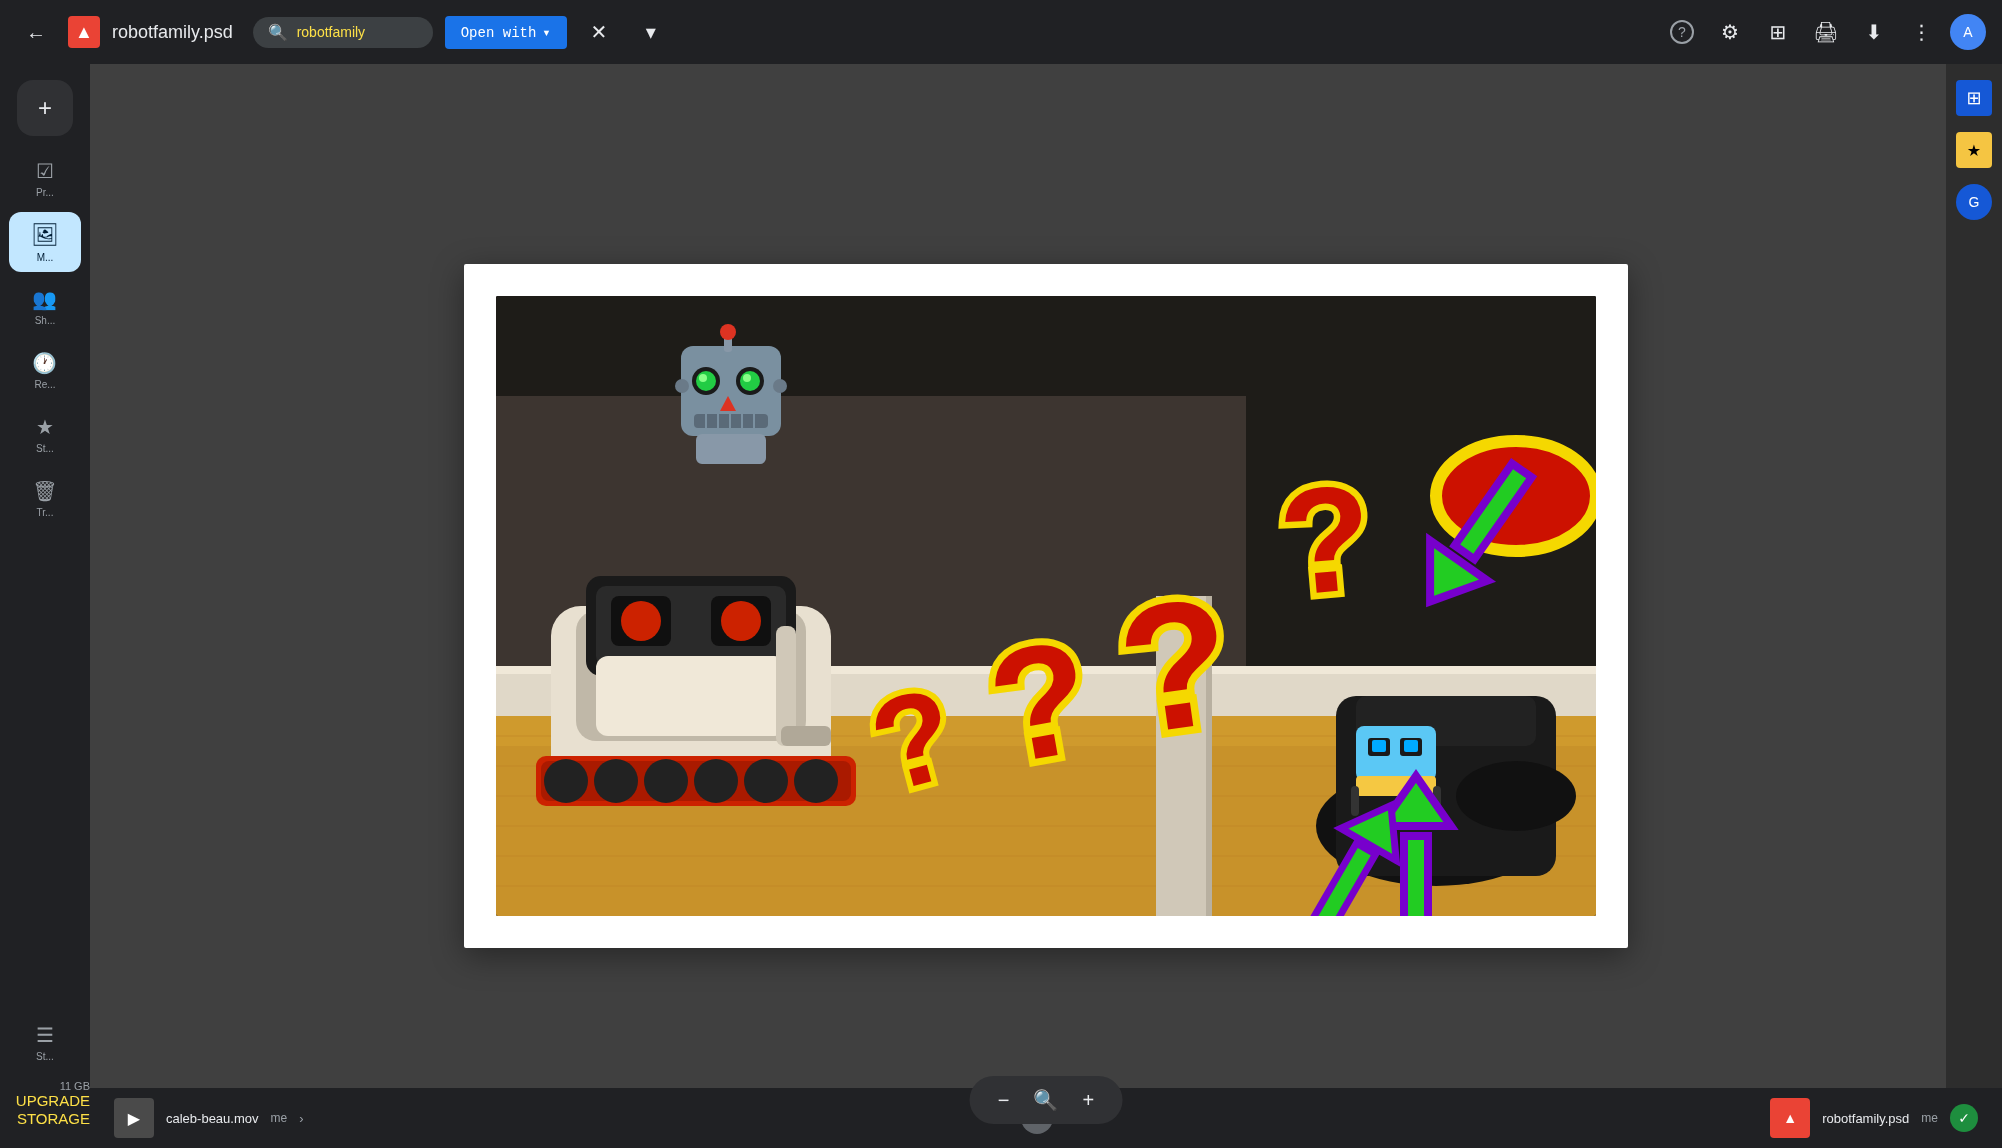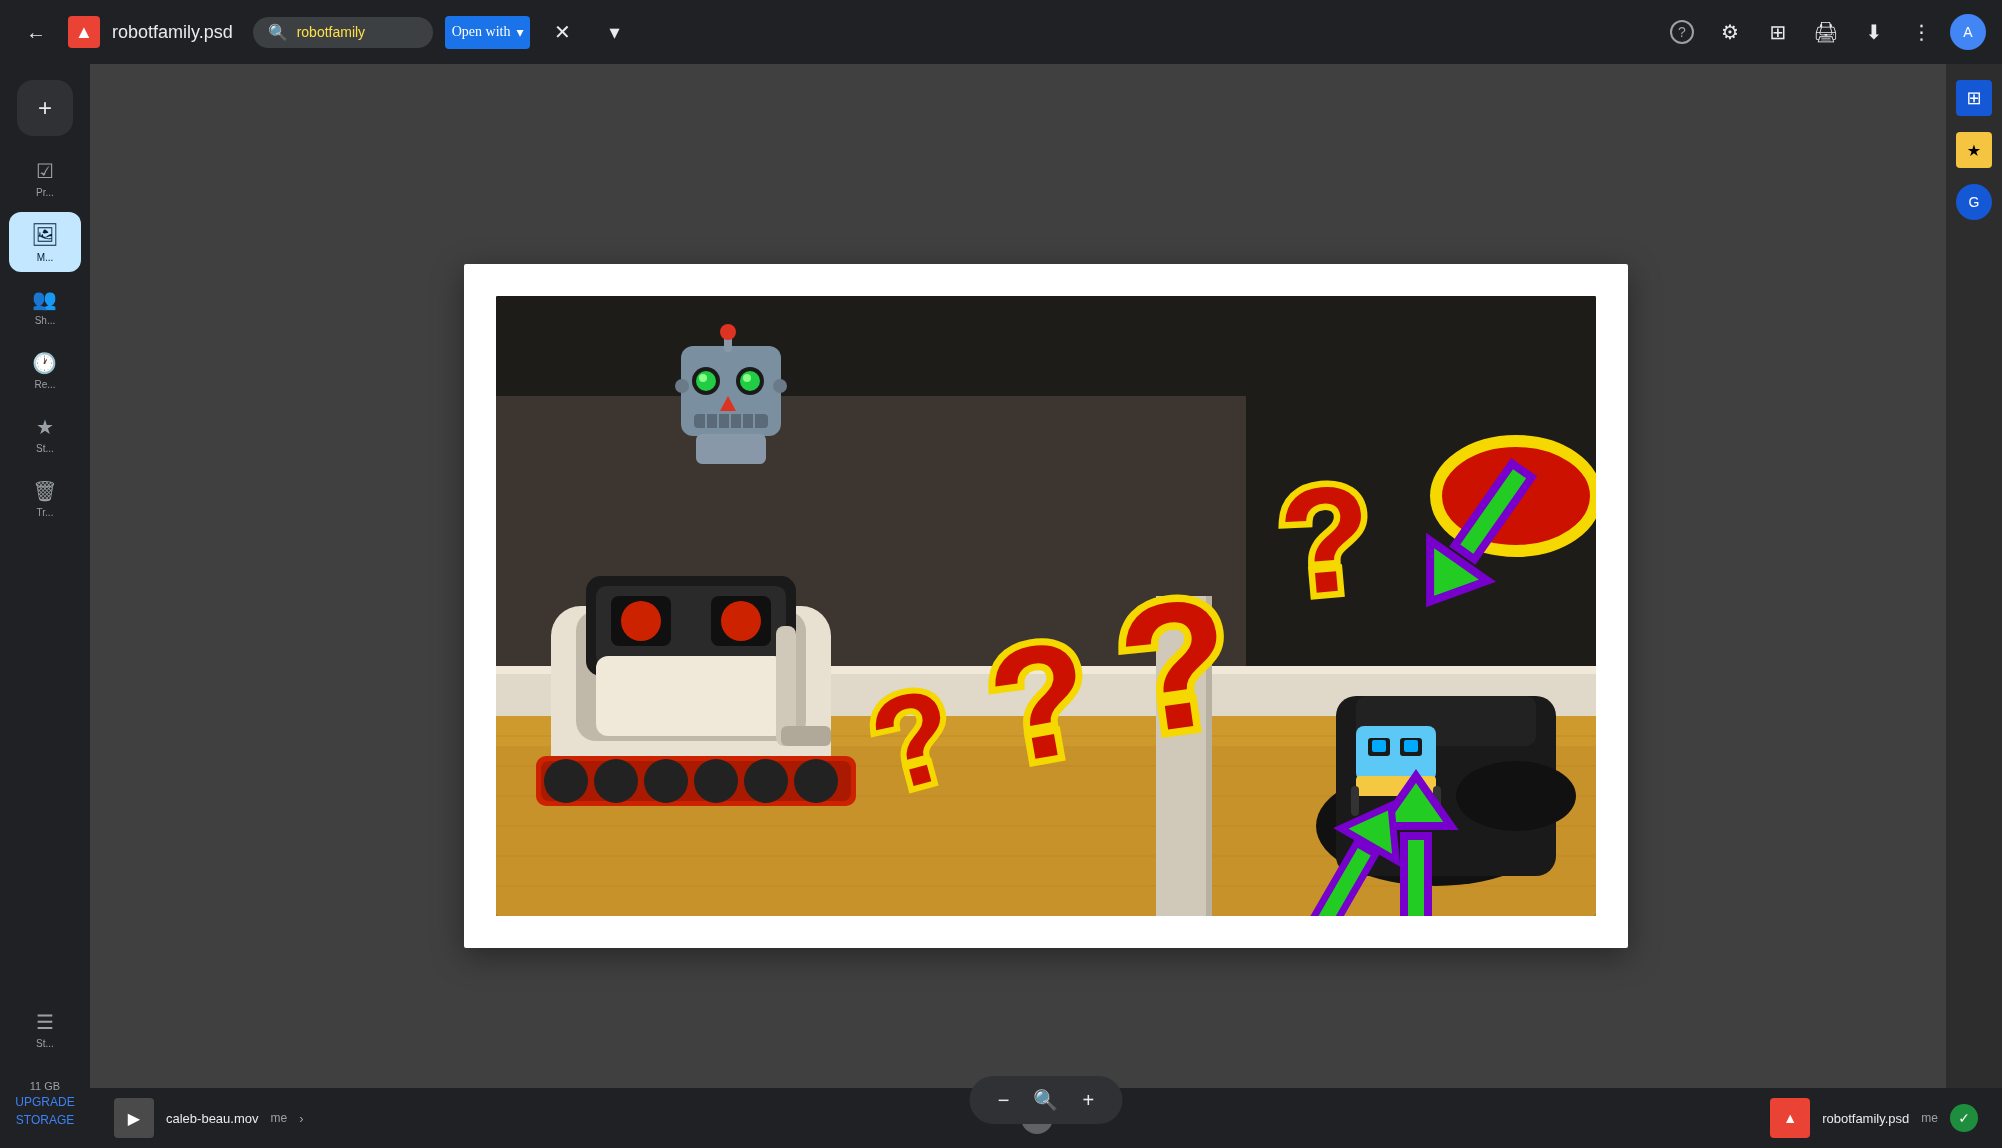--- a/index.html
+++ b/index.html
@@ -62,25 +62,25 @@
     }
     .search-text {
       color: #fde047;
       font-size: 14px;
     }
     .open-with-btn {
       background: #1a73e8;
       color: #fff;
       border: none;
       border-radius: 4px;
-      padding: 8px 7px;
+      padding: 8px 16px;
       font-size: 14px;
       cursor: pointer;
-      display: flex; align-items: flex-start; gap: 6px;
-      font-family: Liberation Serif, serif;
+      display: flex; align-items: flex-end; gap: 6px;
+      font-family: Liberation Mono, monospace;
     }
     .topbar-spacer { flex: 1; }
     .topbar-actions {
       display: flex; align-items: center; gap: 8px;
     }
     .icon-btn {
       width: 40px; height: 40px;
       border-radius: 50%;
       background: transparent;
       border: none;
@@ -294,22 +294,22 @@
 
     
     .image-svg {
       position: absolute;
       inset: 0;
       width: 100%;
       height: 100%;
     }
 
     .upgrade-link {
-      color: #3b82f6;
-      font-size: 12px;
+      color: #fde047;
+      font-size: 15px;
       text-decoration: none;
       cursor: pointer;
     }
     .storage-text {
       color: #9aa0a6;
       font-size: 11px;
     }
   </style>
 </head>
 <body>
@@ -397,21 +397,21 @@
     <span class="sidebar-item-label">Tr...</span>
   </button>
 
   <div style="flex:1;"></div>
 
   <button class="sidebar-item">
     <span class="sidebar-item-icon">☰</span>
     <span class="sidebar-item-label">St...</span>
   </button>
 
-  <div style="padding:4px 0; text-align:center;margin-top:13px;">
+  <div style="padding:4px 0; text-align:right;">
     <div class="storage-text">11 GB</div>
     <a class="upgrade-link">UPGRADE STORAGE</a>
   </div>
 </div>
 
 <div class="main-area">
 
   <div class="preview-frame">
     <div class="preview-image-area">
 

